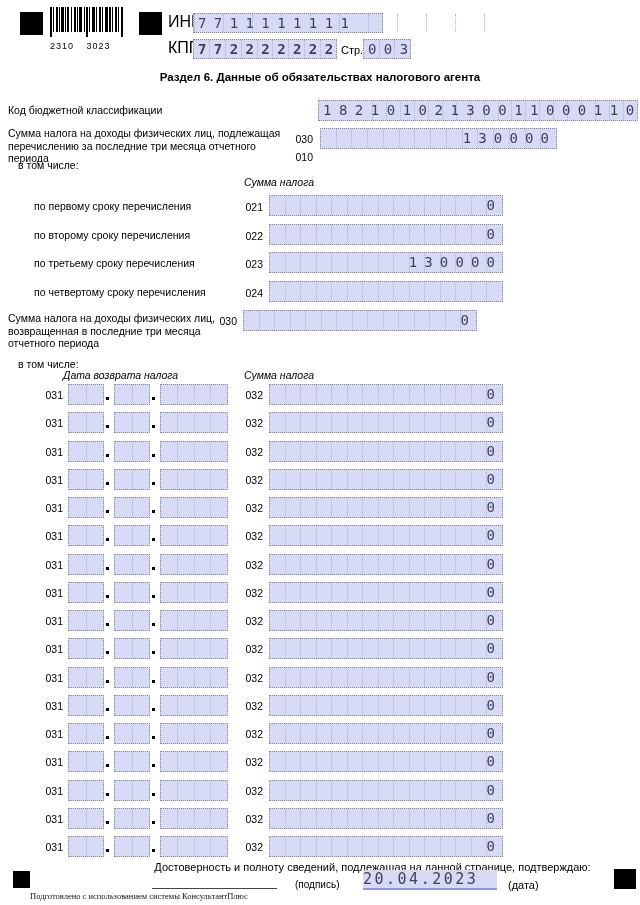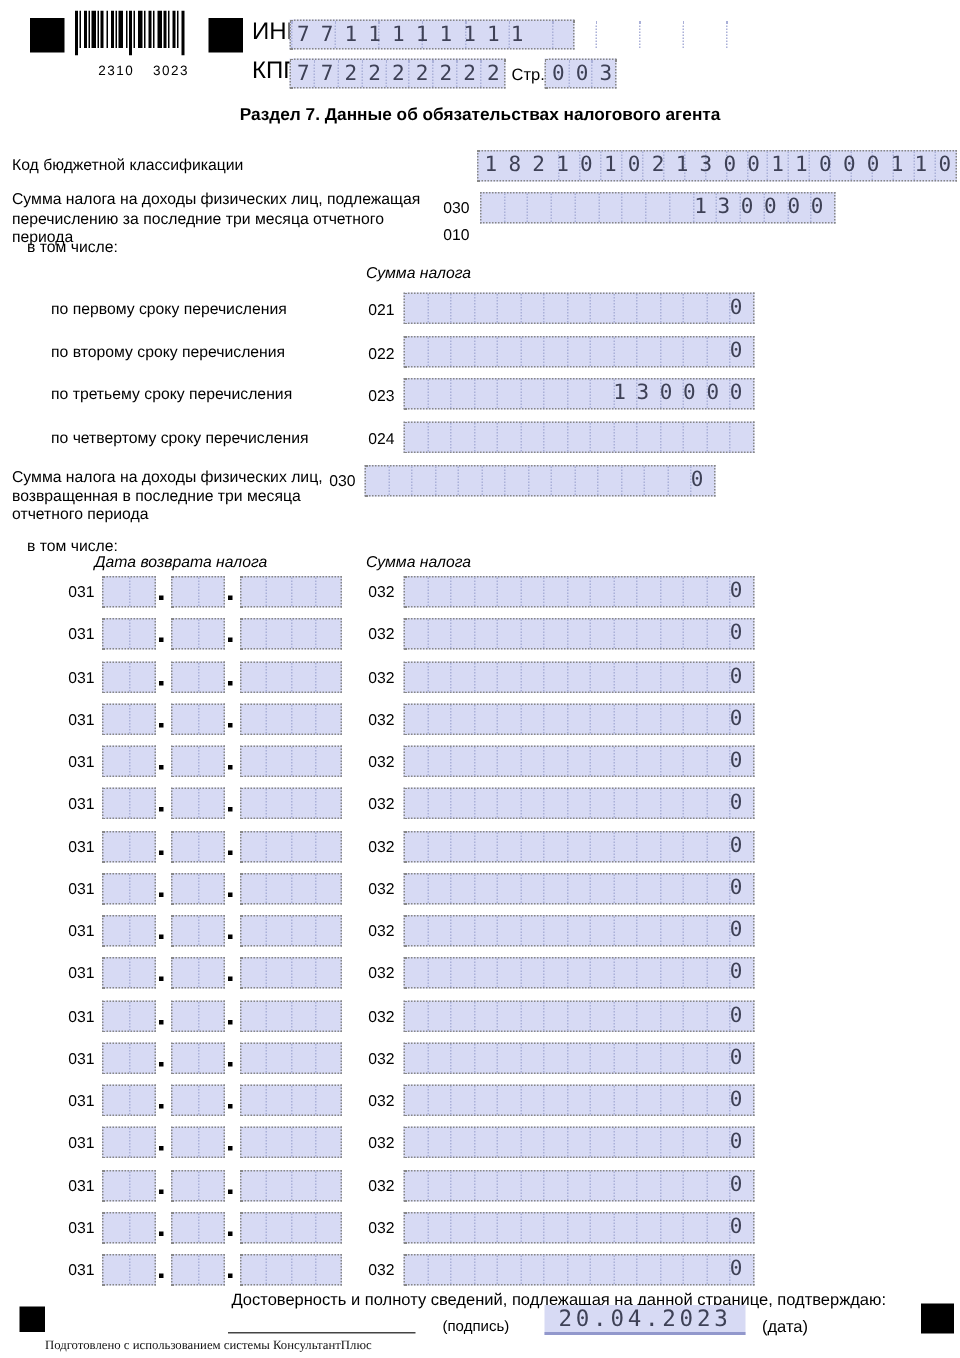--- a/index.html
+++ b/index.html
@@ -20,37 +20,37 @@
   .val{position:absolute;left:0;right:0;top:0;bottom:0;z-index:2;
        font-family:"DejaVu Sans Mono",monospace;font-size:14px;line-height:19px;
        color:#3e4156;white-space:pre;overflow:hidden;}
   .val-left{text-align:left;padding-left:4px;}
   .val-right{text-align:right;}
   .ls-20{letter-spacing:7.5px;}
   .ls-id{letter-spacing:7.4px;}
   .ls-amt{letter-spacing:7.1px;}
   .ls-date{letter-spacing:8.8px;}
   
-  .barcode-wrap{position:absolute;left:50px;top:7px;width:76px;text-align:right;}
+  .barcode-wrap{position:absolute;left:50px;top:7px;width:76px;text-align:left;}
   .barcode-digits{font-size:9px;letter-spacing:1px;word-spacing:9px;margin-top:0px;}
   .dot{position:absolute;width:3px;height:3px;background:#000;}
   .term-row,.return-row{position:absolute;left:0;width:640px;height:22px;margin-left:26px;}
   .term-row .lbl{top:5px;left:8px;}
   .term-row .num{left:197px;top:6px;width:40px;}
   .term-row .boxfield{left:243px;top:0;width:234px;}
   .return-row .num1{left:5px;top:5px;width:32px;}
   .return-row .num2{left:197px;top:5px;width:40px;}
   .f-dd{left:42px;top:0;width:36px;}
   .f-mm{left:88px;top:0;width:36px;}
   .f-yy{left:134px;top:0;width:68px;}
   .f-sum{left:243px;top:0;width:234px;}
   .sig-line{position:absolute;left:152px;top:888px;width:125px;height:0;
             border-bottom:1px solid #444;}
   .date-box{position:absolute;left:363px;top:870px;width:134px;height:18px;
-            background:#d7daf4;border-bottom:2px solid #9298cc;text-align:center;
+            background:#d7daf4;border-bottom:2px solid #9298cc;
             font-family:"DejaVu Sans Mono",monospace;font-size:15px;line-height:18px;
             letter-spacing:2.5px;color:#3e4156;}
   .prepared{position:absolute;left:30px;top:891px;font-family:"Liberation Serif",serif;
             font-size:8.5px;color:#111;}
 </style>
 </head>
 <body>
 
 <div class="page">
 
@@ -99,41 +99,41 @@
       <div class="cell"></div>
       <div class="cell"></div>
       <div class="cell"></div>
       <div class="cell"></div>
       <div class="cell"></div>
       <div class="cell"></div>
       <div class="cell"></div>
     </div>
 
   <div class="lbl lbl-lg" style="left:168px;top:42px;">КПП</div>
-  <div class="boxfield" style="left:193px;top:39px;width:144px;height:20px;">
+  <div class="boxfield" style="left:193px;top:39px;width:144px;height:20px;font-weight:bold;">
     <span class="val val-left ls-id">772222222</span>
   <div class="cell"></div>
       <div class="cell"></div>
       <div class="cell"></div>
       <div class="cell"></div>
       <div class="cell"></div>
       <div class="cell"></div>
       <div class="cell"></div>
       <div class="cell"></div>
       <div class="cell"></div>
     </div>
   <div class="lbl" style="left:341px;top:44px;font-size:11px;">Стр.</div>
   <div class="boxfield" style="left:363px;top:39px;width:48px;height:20px;">
     <span class="val val-left ls-id">003</span>
   <div class="cell"></div>
       <div class="cell"></div>
       <div class="cell"></div>
     </div>
 
-  <div class="title">Раздел 7. Данные об обязательствах налогового агента</div>
+  <div class="title">Раздел 6. Данные об обязательствах налогового агента</div>
 
   <div class="lbl" style="left:8px;top:104px;">Код бюджетной классификации</div>
   <div class="lbl num" style="left:283px;top:107px;width:30px;margin-top:44px;">010</div>
   <div class="boxfield" style="left:318px;top:100px;width:320px;padding-left:40px;">
     <span class="val val-left ls-20">18210102130011000110</span>
   <div class="cell"></div>
       <div class="cell"></div>
       <div class="cell"></div>
       <div class="cell"></div>
       <div class="cell"></div>

